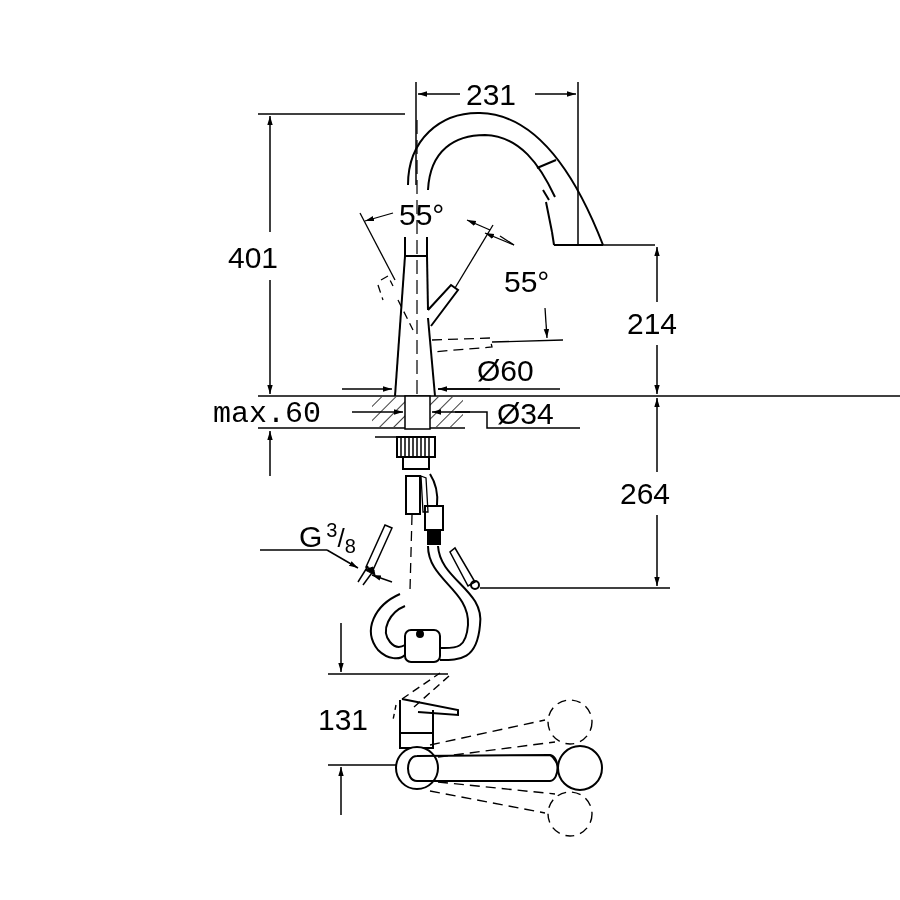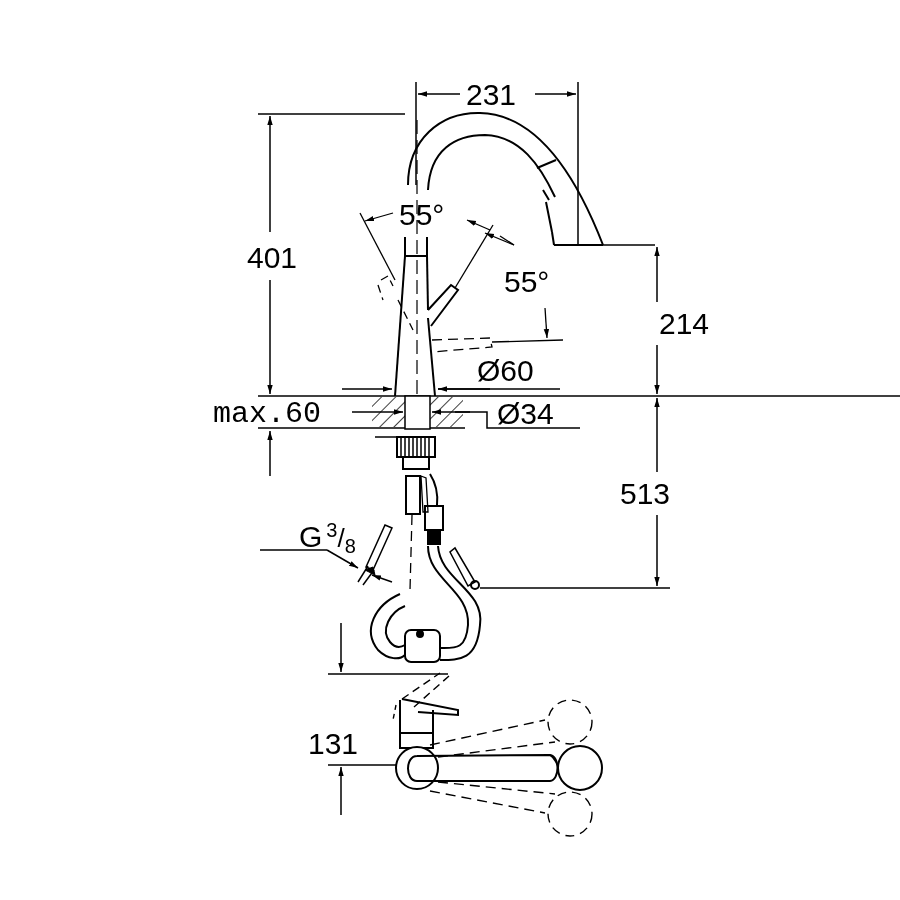--- a/index.html
+++ b/index.html
@@ -144,24 +144,24 @@
     <path d="M430,745 L545,720" stroke-dasharray="10,6" stroke-width="1.4"></path>
     <path d="M438,757 L555,742" stroke-dasharray="10,6" stroke-width="1.4"></path>
     <path d="M438,782 L555,794" stroke-dasharray="10,6" stroke-width="1.4"></path>
     <path d="M430,791 L545,813" stroke-dasharray="10,6" stroke-width="1.4"></path>
     <circle cx="570" cy="722" r="22" stroke-dasharray="9,6" stroke-width="1.4"></circle>
     <circle cx="570" cy="814" r="22" stroke-dasharray="9,6" stroke-width="1.4"></circle>
   </g>
 </svg>
 
 <div class="dim-label" style="left:466px; top:80px;text-align:center;">231</div>
-<div class="dim-label" style="left:247px; top:243px;">401</div>
+<div class="dim-label" style="left:228px; top:243px;">401</div>
 <div class="dim-label" style="left:399px; top:200px;">55°</div>
 <div class="dim-label" style="left:504px; top:267px;">55°</div>
-<div class="dim-label" style="left:627px; top:309px;margin-left:32px;">214</div>
+<div class="dim-label" style="left:627px; top:309px;">214</div>
 <div class="dim-label" style="left:477px; top:356px;text-align:right;">Ø60</div>
 <div class="dim-label" style="left:213px; top:399px;font-family:Liberation Mono, monospace;">max.60</div>
 <div class="dim-label" style="left:497px; top:399px;text-align:right;">Ø34</div>
-<div class="dim-label" style="left:620px; top:479px;">513</div>
+<div class="dim-label" style="left:620px; top:479px;">264</div>
 <div class="dim-label" style="left:262px; top:522px;margin-left:37px;">
   <span>G</span><span class="sup" style="margin-left:4px;">3</span><span style="font-size:26px;">/</span><span class="sub">8</span>
 </div>
-<div class="dim-label" style="left:308px; top:705px;margin-top:24px;">131</div>
+<div class="dim-label" style="left:318px; top:705px;">131</div>
 
 </body></html>

